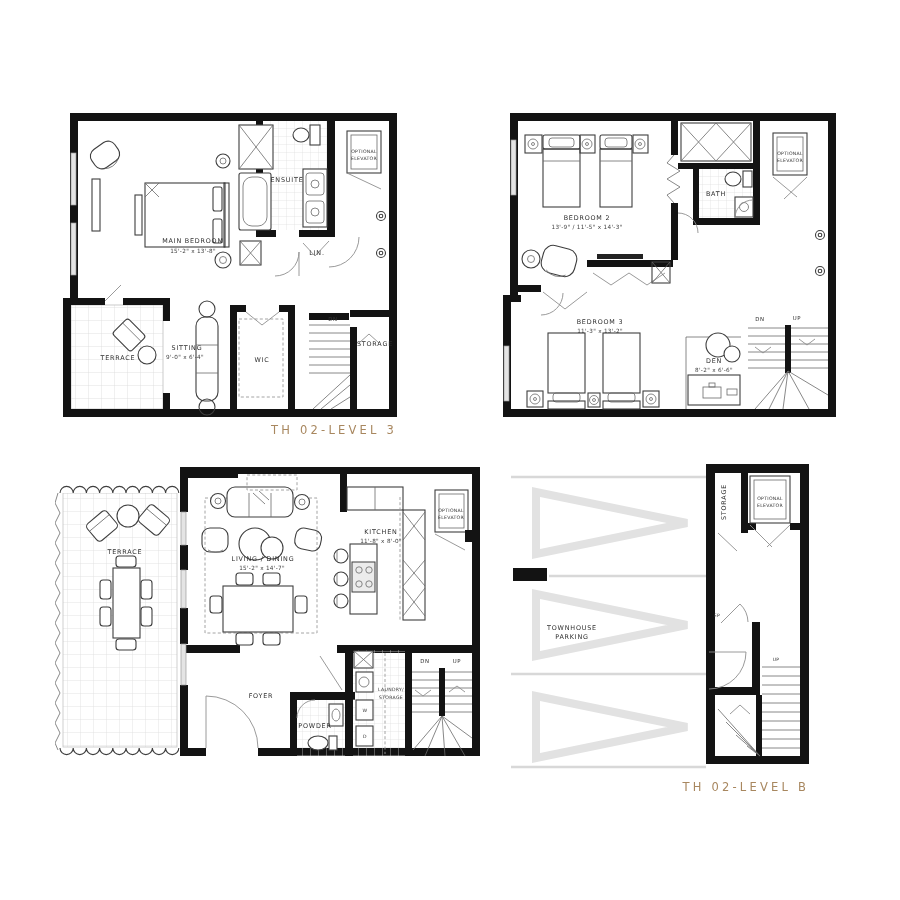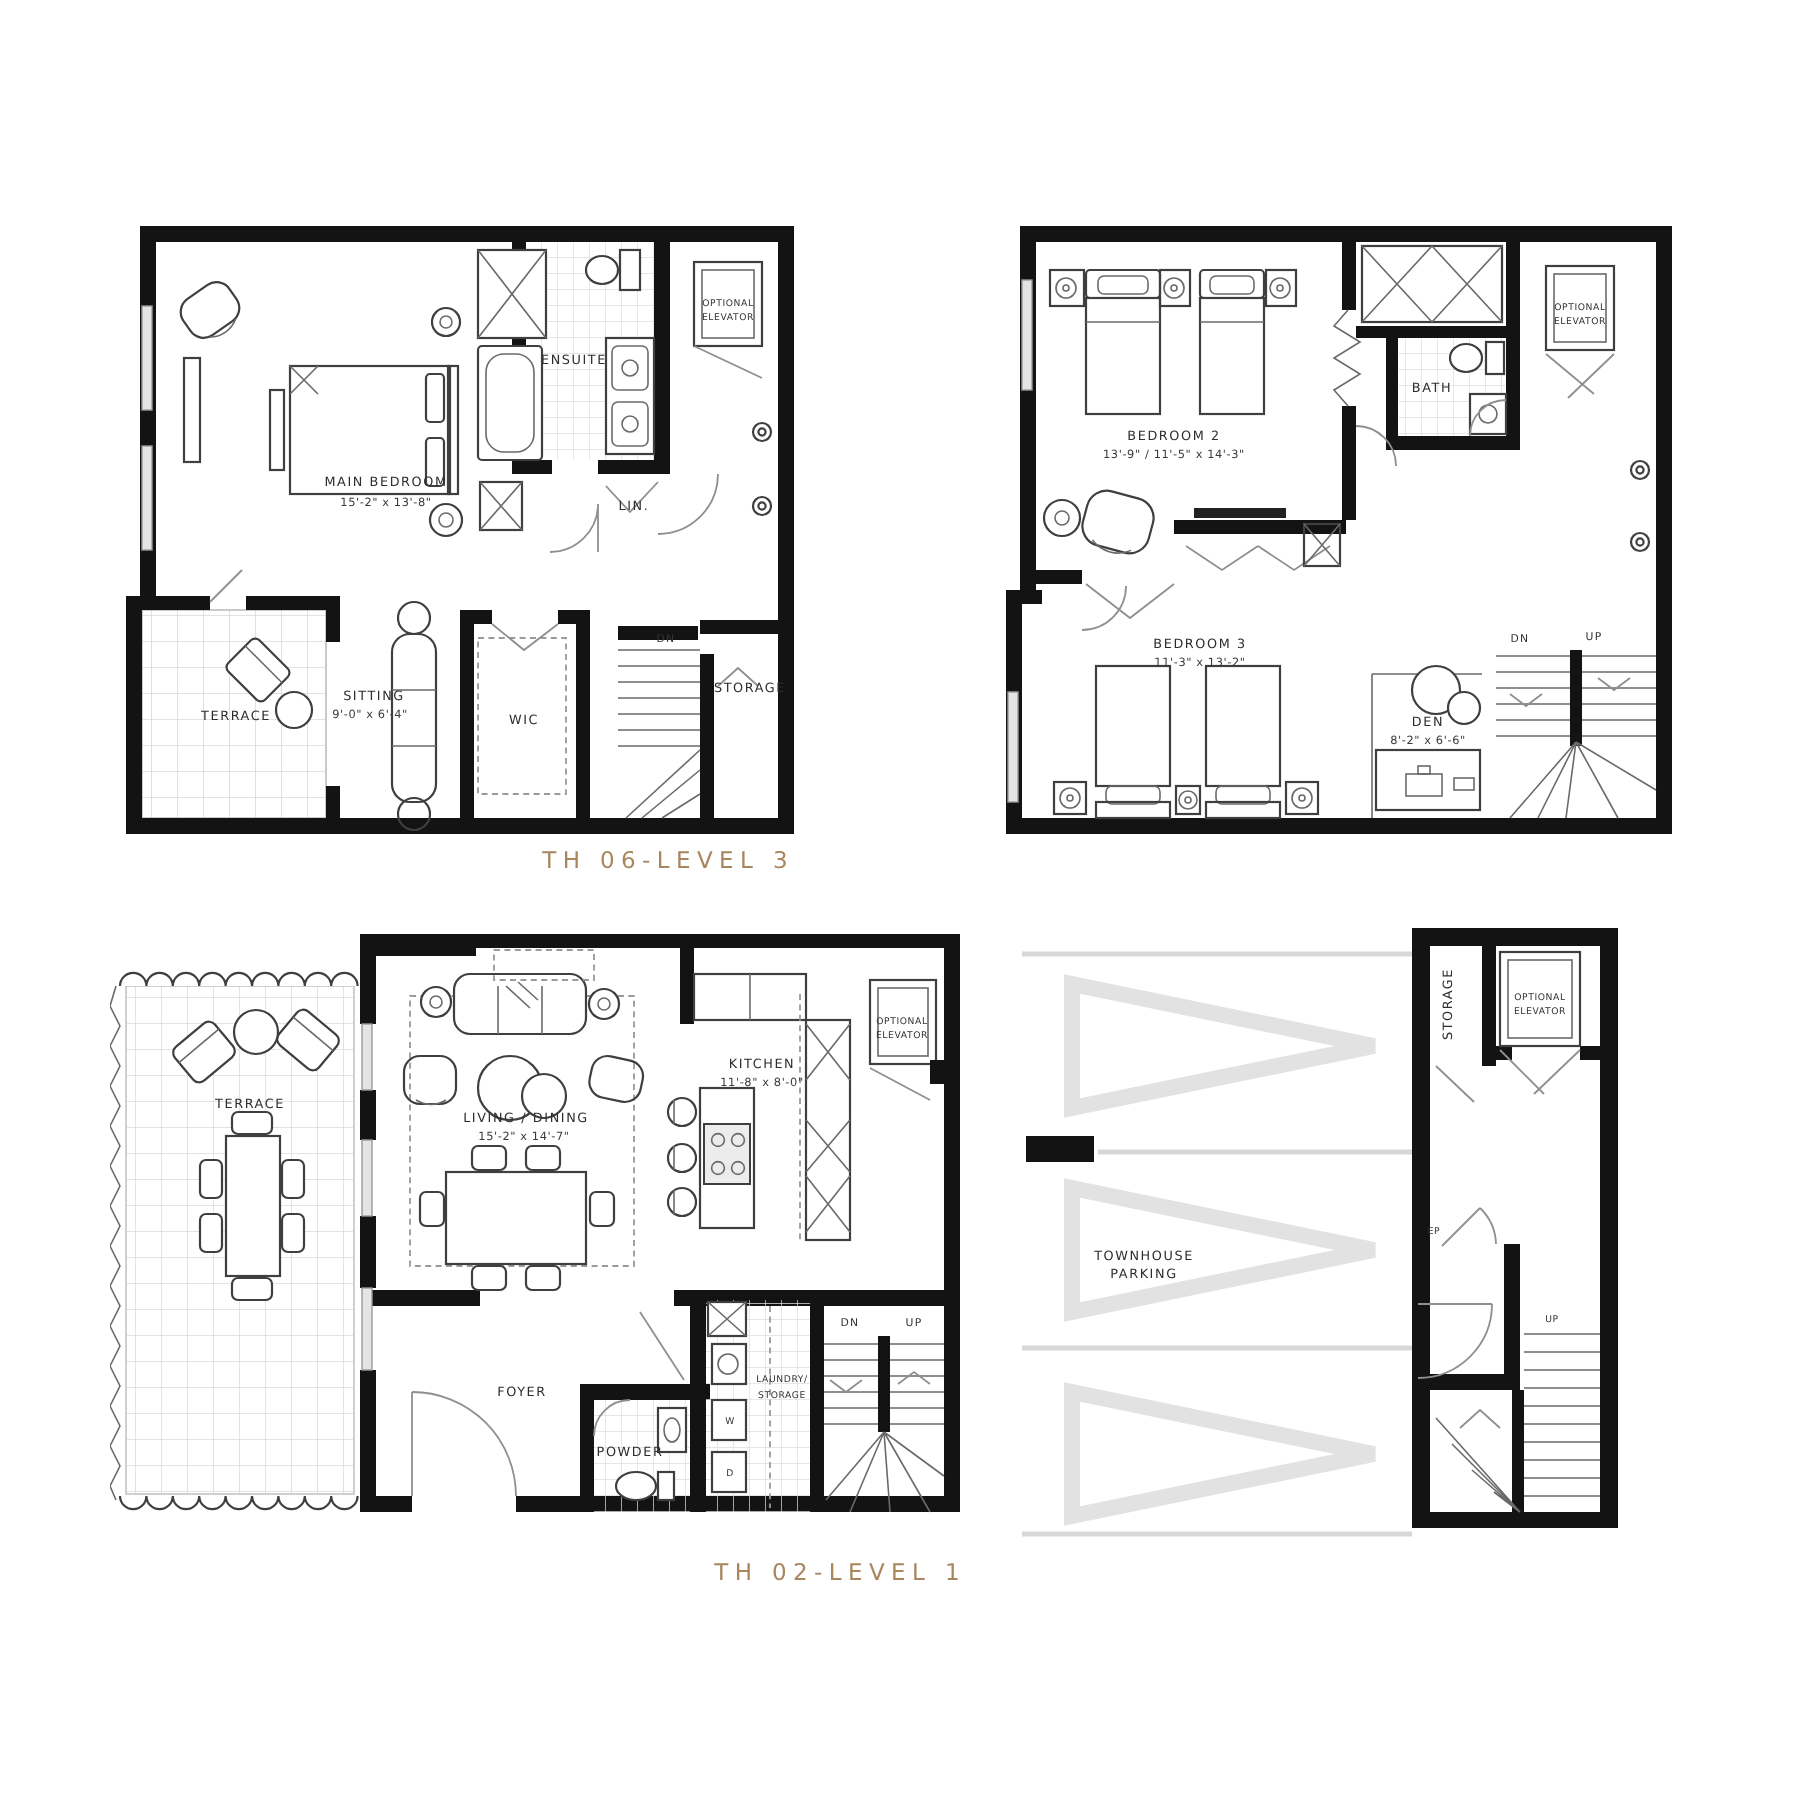--- a/index.html
+++ b/index.html
@@ -153,21 +153,21 @@
       <text class="dim" x="130" y="140">15'-2" x 13'-8"</text>
       <text class="lbl" x="224" y="69">ENSUITE</text>
       <text class="lbl" x="254" y="142">LIN.</text>
       <text class="lbl" x="55" y="247">TERRACE</text>
       <text class="lbl" x="124" y="237">SITTING</text>
       <text class="dim" x="122" y="246">9'-0" x 6'-4"</text>
       <text class="lbl" x="199" y="249">WIC</text>
       <text class="lbl" x="312" y="233">STORAGE</text>
       <text class="dir" x="270" y="208">DN</text>
     </svg>
-    <div class="plan-title" style="margin-top:6px;">TH 06-LEVEL 3</div>
+    <div class="plan-title" style="margin-top:6px;">TH 02-LEVEL 3</div>
   </section>
 
   <section class="plan-sec" style="left:503px;top:113px;width:333px;">
     <svg width="333" height="304" viewBox="0 0 333 304">
       <defs>
         <pattern id="t2a" width="8" height="8" patternUnits="userSpaceOnUse">
           <path d="M8,0 L8,8 M0,8 L8,8" stroke="#dedede" stroke-width="0.7" fill="none"></path>
         </pattern>
       </defs>
       <rect x="196" y="50" width="54" height="55" fill="url(#t2a)"></rect>
@@ -461,21 +461,20 @@
       <text class="dim" x="207" y="110">15'-2" x 14'-7"</text>
       <text class="lbl" x="326" y="74">KITCHEN</text>
       <text class="dim" x="326" y="83">11'-8" x 8'-0"</text>
       <text class="lbl" x="206" y="238">FOYER</text>
       <text class="lbl" x="260" y="268">POWDER</text>
       <text class="tiny" x="336" y="231">LAUNDRY/</text>
       <text class="tiny" x="336" y="239">STORAGE</text>
       <text class="dir" x="370" y="203">DN</text>
       <text class="dir" x="402" y="203">UP</text>
     </svg>
-    <div class="plan-title" style="margin-top:3px;">TH 02-LEVEL 1</div>
   </section>
 
   <section class="plan-sec" style="left:504px;top:462px;width:305px;">
     <svg width="305" height="312" viewBox="0 0 305 312">
 
       <g>
         <line class="lane" x1="7" y1="15" x2="202" y2="15"></line>
         <line class="lane" x1="45" y1="114" x2="202" y2="114"></line>
         <line class="lane" x1="7" y1="212" x2="202" y2="212"></line>
         <line class="lane" x1="7" y1="305" x2="202" y2="305"></line>
@@ -526,15 +525,16 @@
       <g>
         <path class="fl" d="M258,205 H296 M258,214 H296 M258,223 H296 M258,232 H296 M258,241 H296 M258,250 H296 M258,259 H296 M258,268 H296 M258,277 H296 M258,286 H296"></path>
         <path class="fl" d="M256,294 L214,247 M256,294 L222,260 M256,294 L232,273 M256,294 L243,284"></path>
         <path class="d" d="M226,252 L236,243 L246,252"></path>
         <text class="tiny" x="272" y="199">UP</text>
       </g>
 
       <text class="lbl" x="68" y="168">TOWNHOUSE</text>
       <text class="lbl" x="68" y="177">PARKING</text>
     </svg>
+    <div class="plan-title" style="margin-top:6px;">TH 02-LEVEL B</div>
   </section>
 
 </div>
 
 </body></html>

